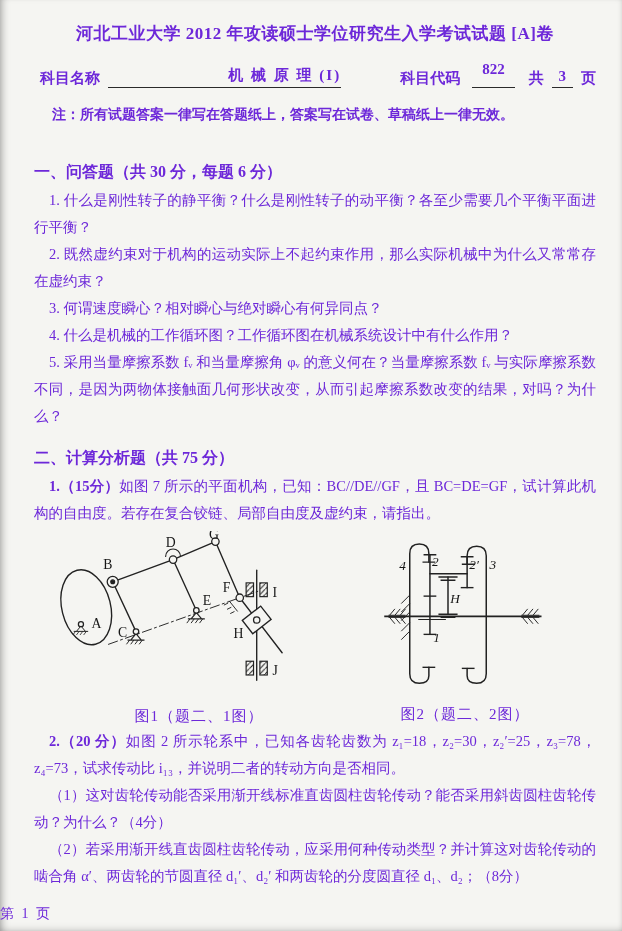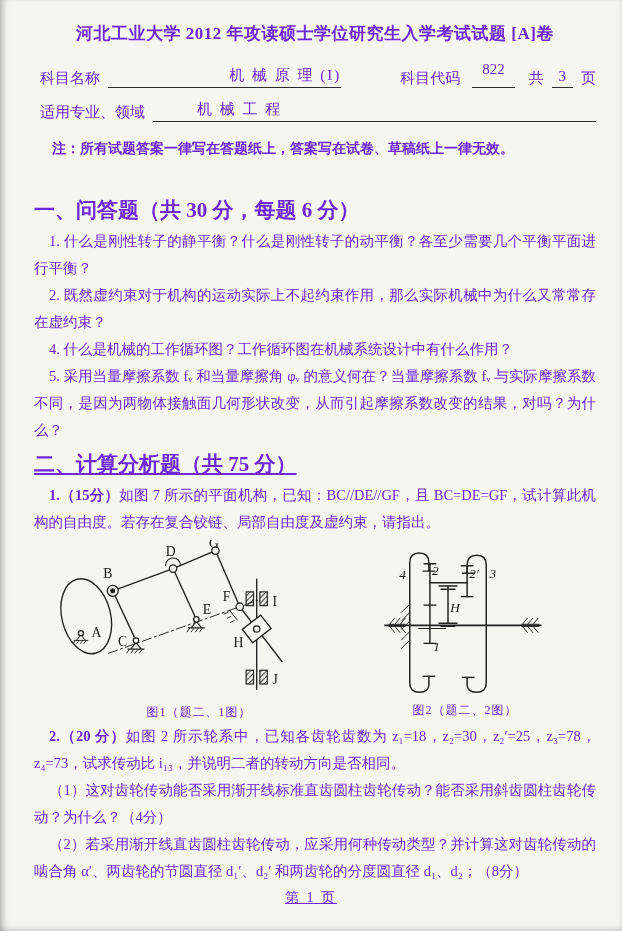--- a/index.html
+++ b/index.html
@@ -4,38 +4,38 @@
 <style>
   html,body{margin:0;padding:0;background:#cfcfcb;}
   .page{
     width:622px;height:931px;box-sizing:border-box;position:relative;
     margin:0 auto;background:#f5f5f2;color:#6d28d9;
     font-family:"Liberation Serif","DejaVu Serif",serif;
     padding:18px 26px 0 34px;overflow:hidden;
     box-shadow:inset 7px 0 9px -6px rgba(0,0,0,.38), inset 0 -7px 9px -7px rgba(0,0,0,.22), inset -4px 0 6px -5px rgba(0,0,0,.18);
   }
   .title{font-size:17px;font-weight:bold;text-align:center;margin:4px 0 16px 0;letter-spacing:.5px;}
-  .hdr-row{display:flex;align-items:flex-end;font-size:15px;font-weight:normal;margin:0 0 12px 6px;}
+  .hdr-row{display:flex;align-items:flex-end;font-size:15px;font-weight:bold;margin:0 0 12px 6px;}
   .hdr-row .lbl{white-space:nowrap;}
   .u{border-bottom:1.6px solid #2a2a2a;}
   .subj-val{width:236px;padding:0 0 2px 40px;margin-left:8px;letter-spacing:2px;text-align:right;}
   .code-val{width:52px;text-align:center;padding-bottom:9px;margin:0 14px 0 12px;}
   .pg-count{width:26px;text-align:center;padding-bottom:2px;margin:0 8px;}
   .major-val{flex:1;padding:0 0 2px 44px;margin-left:8px;letter-spacing:2px;}
   .notice{font-size:14px;font-weight:bold;margin:18px 0 0 18px;}
-  .sec-h{font-size:21px;font-weight:bold;margin:0 0 4px 0;}
+  .sec-h{font-size:16px;font-weight:bold;margin:0 0 4px 0;}
   .sec1-h{margin-top:38px;}
-  .sec2-h{margin-top:6px;text-decoration:underline;}
+  .sec2-h{margin-top:18px;}
   .q{font-size:14.5px;line-height:27px;margin:0;text-align:justify;text-indent:15px;}
   .q b{font-weight:bold;}
   .figs{display:flex;align-items:flex-start;margin:4px 0 2px 14px;}
   .figbox{display:flex;flex-direction:column;align-items:center;}
   .figbox.f2{margin-left:30px;}
-  .figcap{font-size:12px;margin-top:2px;letter-spacing:1px;}
-  .footer{position:absolute;left:0;bottom:24px;width:100%;text-align:center;font-size:14px;letter-spacing:2px;text-decoration:underline;}
+  .figcap{font-size:15px;margin-top:14px;letter-spacing:1px;}
+  .footer{position:absolute;left:0;bottom:8px;width:100%;font-size:14px;letter-spacing:2px;}
   svg text{font-family:"Liberation Serif","DejaVu Serif",serif;fill:#161616;}
   .flab{font-size:13px;}
   .flab2{font-size:12.5px;font-style:italic;}
 </style>
 </head>
 <body>
 
 <div class="page">
 
   <div class="title">河北工业大学 2012 年攻读硕士学位研究生入学考试试题  [A]卷</div>
@@ -43,30 +43,27 @@
   <div class="hdr-row">
     <span class="lbl">科目名称</span>
     <span class="u subj-val">机 械 原 理 (I)</span>
     <span class="lbl" style="margin-left:59px;">科目代码</span>
     <span class="u code-val">822</span>
     <span class="lbl">共</span>
     <span class="u pg-count">3</span>
     <span class="lbl">页</span>
   </div>
 
-  <div class="hdr-row">
-    <span class="lbl">适用专业、领域</span>
-    <span class="u major-val">机 械 工 程</span>
-  </div>
 
   <p class="notice">注：所有试题答案一律写在答题纸上，答案写在试卷、草稿纸上一律无效。</p>
 
   <div class="sec-h sec1-h">一、问答题（共 30 分，每题 6 分）</div>
   <p class="q">1. 什么是刚性转子的静平衡？什么是刚性转子的动平衡？各至少需要几个平衡平面进行平衡？</p>
   <p class="q">2. 既然虚约束对于机构的运动实际上不起约束作用，那么实际机械中为什么又常常存在虚约束？</p>
+  <p class="q">3. 何谓速度瞬心？相对瞬心与绝对瞬心有何异同点？</p>
   <p class="q">4. 什么是机械的工作循环图？工作循环图在机械系统设计中有什么作用？</p>
   <p class="q">5. 采用当量摩擦系数 fᵥ 和当量摩擦角 φᵥ 的意义何在？当量摩擦系数 fᵥ 与实际摩擦系数不同，是因为两物体接触面几何形状改变，从而引起摩擦系数改变的结果，对吗？为什么？</p>
 
   <div class="sec-h sec2-h">二、计算分析题（共 75 分）</div>
 
   <p class="q"><b>1.（15分）</b><span>如图 7 所示的平面机构，已知：BC//DE//GF，且 BC=DE=GF，试计算此机构的自由度。若存在复合铰链、局部自由度及虚约束，请指出。</span></p>
 
   <div class="figs">
 
     <div class="figbox">

